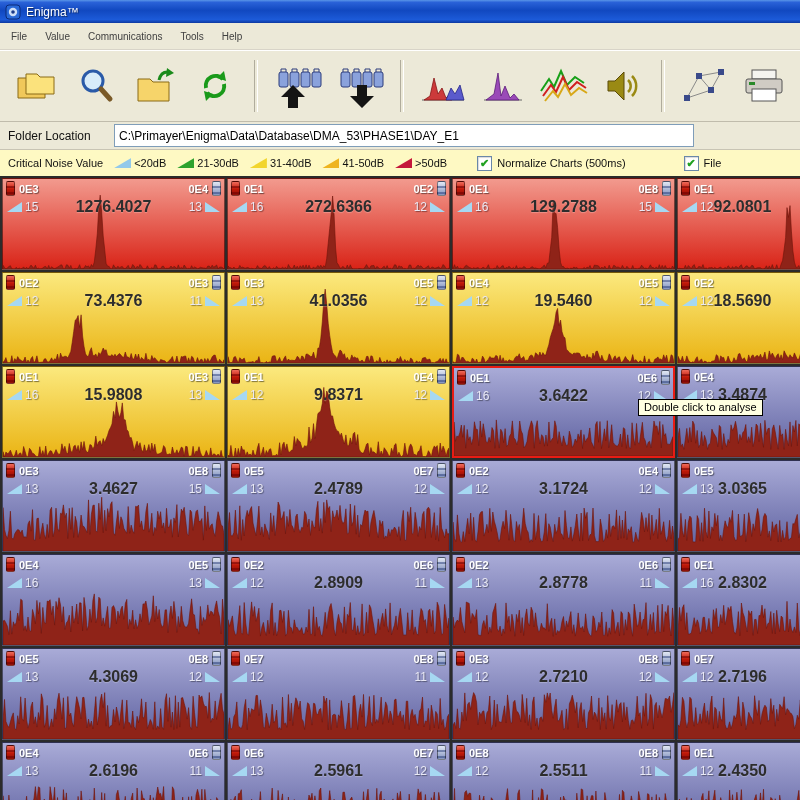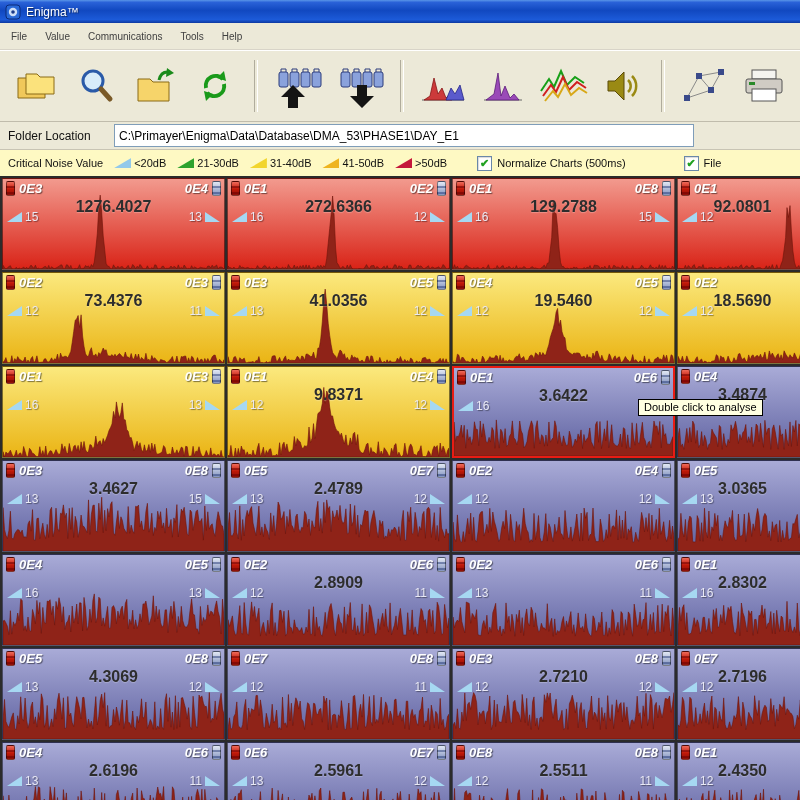--- a/index.html
+++ b/index.html
@@ -33,25 +33,25 @@
   .cb{width:13px;height:13px;background:#fff;border:1px solid #6a88a8;display:flex;align-items:center;justify-content:center;box-shadow:inset 1px 1px 1px rgba(0,0,0,.15);}
   .tick{font-size:11px;font-weight:bold;color:#21a121;line-height:1;}
   
   .grid{width:800px;height:628px;overflow:hidden;background:#2b2b2b;display:grid;
     grid-template-columns:repeat(4,223px);grid-auto-rows:92px;gap:2px;padding:2px 0 0 2px;box-sizing:border-box;}
   .tile{position:relative;overflow:hidden;border:1px solid rgba(0,0,0,.5);box-sizing:border-box;}
   .tile.selected{border:2px solid #e81c14;}
   .wave{position:absolute;left:0;bottom:0;width:100%;height:100%;}
   .tile-head{position:absolute;top:2px;left:3px;right:3px;display:flex;justify-content:space-between;z-index:2;}
   .hg{display:flex;align-items:center;gap:4px;}
-  .tlabel{color:#fff;font-weight:bold;font-size:13px;text-shadow:1px 1px 1px rgba(0,0,0,.5);font-style:italic;}
+  .tlabel{color:#fff;font-weight:bold;font-size:11px;text-shadow:1px 1px 1px rgba(0,0,0,.5);}
   .battery{width:9px;height:15px;border-radius:2px;border:1px solid rgba(0,0,0,.45);box-sizing:border-box;}
   .bat-red{background:repeating-linear-gradient(180deg,rgba(0,0,0,0) 0 4px,rgba(110,0,0,.55) 4px 6px),linear-gradient(180deg,#f06a5a 0%,#c01808 55%,#8e1008 100%);}
   .bat-blue{background:repeating-linear-gradient(180deg,rgba(0,0,0,0) 0 4px,rgba(40,60,120,.5) 4px 6px),linear-gradient(180deg,#e2e8f4,#8494c0);}
-  .num{position:absolute;top:21px;display:flex;align-items:center;gap:3px;font-size:12px;color:#e9e9f5;text-shadow:1px 1px 1px rgba(0,0,0,.4);z-index:2;margin-top:10px;}
+  .num{position:absolute;top:21px;display:flex;align-items:center;gap:3px;font-size:12px;color:#e9e9f5;text-shadow:1px 1px 1px rgba(0,0,0,.4);z-index:2;}
   .nl{left:4px;} .nr{right:4px;}
   .tile-value{position:absolute;top:19px;left:0;right:0;text-align:center;font-size:16px;font-weight:bold;color:#2d2d2d;z-index:2;text-shadow:0 1px 1px rgba(255,255,255,.25);}
   .tile.clip .tile-value{padding-right:92px;}
   
   .tooltip{position:absolute;left:638px;top:399px;z-index:30;background:#ffffe1;border:1px solid #000;padding:1px 5px 2px 5px;font-size:11px;color:#000;white-space:nowrap;}
 </style>
 </head>
 <body>
 
 <div class="titlebar">
@@ -446,20 +446,21 @@
         </span>
       </div>
       <div class="num nl">
         <span class="ramp ramp-l"></span>
         <span>16</span>
       </div>
       <div class="num nr">
         <span>13</span>
         <span class="ramp ramp-r"></span>
       </div>
+      <div class="tile-value">15.9808</div>
     </div>
     <div class="tile" style="background: linear-gradient(rgb(251, 233, 126), rgb(234, 180, 20));">
       <svg class="wave" viewBox="0 0 221 90" preserveAspectRatio="none">
         <path d="M0 90 L0.0 88.3 L1.5 89.1 L2.9 78.4 L4.4 88.9 L5.9 89.9 L7.4 81.0 L8.8 89.8 L10.3 81.4 L11.8 88.5 L13.3 79.0 L14.7 83.2 L16.2 82.7 L17.7 89.2 L19.2 84.8 L20.6 88.2 L22.1 87.0 L23.6 88.8 L25.0 83.1 L26.5 88.1 L28.0 88.1 L29.5 80.5 L30.9 76.3 L32.4 89.8 L33.9 85.4 L35.4 80.2 L36.8 89.5 L38.3 83.5 L39.8 86.7 L41.3 82.4 L42.7 81.7 L44.2 89.0 L45.7 88.6 L47.1 88.8 L48.6 87.2 L50.1 88.9 L51.6 75.7 L53.0 88.0 L54.5 77.7 L56.0 75.2 L57.5 82.7 L58.9 76.9 L60.4 84.8 L61.9 85.2 L63.4 83.2 L64.8 83.1 L66.3 69.5 L67.8 78.8 L69.2 71.5 L70.7 73.7 L72.2 74.9 L73.7 80.2 L75.1 81.8 L76.6 78.7 L78.1 79.5 L79.6 78.0 L81.0 60.0 L82.5 75.7 L84.0 71.4 L85.5 56.6 L86.9 71.6 L88.4 58.6 L89.9 46.6 L91.3 45.3 L92.8 44.1 L94.3 36.6 L95.8 20.4 L97.2 36.3 L98.7 24.0 L100.2 27.0 L101.7 40.1 L103.1 49.0 L104.6 48.9 L106.1 56.5 L107.6 61.2 L109.0 63.9 L110.5 64.6 L112.0 69.2 L113.4 66.1 L114.9 71.9 L116.4 77.0 L117.9 67.9 L119.3 78.4 L120.8 78.8 L122.3 70.9 L123.8 77.0 L125.2 66.7 L126.7 65.3 L128.2 77.8 L129.7 67.5 L131.1 82.2 L132.6 84.9 L134.1 86.1 L135.5 86.1 L137.0 82.3 L138.5 77.2 L140.0 76.2 L141.4 88.1 L142.9 80.5 L144.4 85.3 L145.9 84.8 L147.3 86.3 L148.8 87.2 L150.3 74.7 L151.8 88.5 L153.2 84.0 L154.7 88.3 L156.2 80.7 L157.6 82.8 L159.1 85.1 L160.6 88.4 L162.1 89.3 L163.5 81.3 L165.0 85.9 L166.5 78.0 L168.0 76.6 L169.4 88.7 L170.9 85.2 L172.4 88.4 L173.9 90.0 L175.3 87.3 L176.8 76.2 L178.3 85.5 L179.7 89.1 L181.2 79.9 L182.7 76.9 L184.2 79.8 L185.6 87.5 L187.1 87.3 L188.6 89.1 L190.1 84.6 L191.5 83.8 L193.0 78.7 L194.5 89.8 L196.0 89.5 L197.4 89.8 L198.9 88.5 L200.4 83.7 L201.8 86.0 L203.3 90.0 L204.8 82.6 L206.3 78.9 L207.7 81.0 L209.2 78.6 L210.7 89.5 L212.2 76.0 L213.6 84.9 L215.1 79.1 L216.6 82.7 L218.1 89.2 L219.5 83.6 L221.0 81.0 L221 90 Z" fill="#8f2318" stroke="#6f140a" stroke-width="0.6"></path>
       </svg>
       <div class="tile-head">
         <span class="hg">
           <span class="battery bat-red"></span>
           <span class="tlabel">0E1</span>
         </span>
@@ -581,20 +582,21 @@
         </span>
       </div>
       <div class="num nl">
         <span class="ramp ramp-l"></span>
         <span>12</span>
       </div>
       <div class="num nr">
         <span>12</span>
         <span class="ramp ramp-r"></span>
       </div>
+      <div class="tile-value">3.1724</div>
     </div>
     <div class="tile clip" style="background: linear-gradient(rgb(169, 171, 215), rgb(94, 97, 160));">
       <svg class="wave" viewBox="0 0 221 90" preserveAspectRatio="none">
         <path d="M0 90 L0.0 78.6 L1.5 76.1 L2.9 52.3 L4.4 69.7 L5.9 76.0 L7.4 58.4 L8.8 79.5 L10.3 61.5 L11.8 55.1 L13.3 56.9 L14.7 80.8 L16.2 81.0 L17.7 80.8 L19.2 54.6 L20.6 58.4 L22.1 80.1 L23.6 61.7 L25.0 80.4 L26.5 47.2 L28.0 70.5 L29.5 76.8 L30.9 50.0 L32.4 77.5 L33.9 65.8 L35.4 69.6 L36.8 52.4 L38.3 64.8 L39.8 54.3 L41.3 79.6 L42.7 74.2 L44.2 79.8 L45.7 68.4 L47.1 59.8 L48.6 65.1 L50.1 66.4 L51.6 56.4 L53.0 61.2 L54.5 49.4 L56.0 75.8 L57.5 79.6 L58.9 78.8 L60.4 53.0 L61.9 75.3 L63.4 75.2 L64.8 73.3 L66.3 53.1 L67.8 80.7 L69.2 69.9 L70.7 51.7 L72.2 60.4 L73.7 75.5 L75.1 62.8 L76.6 69.4 L78.1 56.0 L79.6 47.5 L81.0 55.0 L82.5 75.0 L84.0 68.9 L85.5 55.9 L86.9 52.4 L88.4 55.0 L89.9 76.2 L91.3 69.9 L92.8 79.8 L94.3 60.7 L95.8 70.9 L97.2 64.3 L98.7 63.0 L100.2 81.0 L101.7 59.4 L103.1 81.0 L104.6 69.4 L106.1 78.9 L107.6 75.5 L109.0 60.7 L110.5 79.3 L112.0 77.5 L113.4 77.0 L114.9 62.6 L116.4 63.2 L117.9 57.8 L119.3 53.4 L120.8 76.7 L122.3 70.8 L123.8 50.7 L125.2 68.0 L126.7 59.0 L128.2 72.0 L129.7 69.7 L131.1 77.7 L132.6 71.4 L134.1 47.9 L135.5 75.5 L137.0 62.5 L138.5 77.0 L140.0 79.5 L141.4 50.8 L142.9 79.3 L144.4 53.3 L145.9 75.5 L147.3 81.2 L148.8 73.1 L150.3 81.3 L151.8 49.6 L153.2 71.5 L154.7 59.5 L156.2 49.8 L157.6 75.6 L159.1 70.1 L160.6 62.9 L162.1 58.4 L163.5 61.1 L165.0 69.9 L166.5 80.7 L168.0 67.4 L169.4 57.3 L170.9 64.6 L172.4 59.1 L173.9 59.7 L175.3 50.9 L176.8 71.7 L178.3 62.4 L179.7 70.6 L181.2 69.4 L182.7 56.8 L184.2 68.9 L185.6 77.9 L187.1 77.9 L188.6 64.8 L190.1 81.3 L191.5 75.7 L193.0 72.7 L194.5 73.0 L196.0 48.3 L197.4 69.1 L198.9 77.6 L200.4 75.8 L201.8 47.2 L203.3 52.5 L204.8 81.3 L206.3 69.8 L207.7 68.1 L209.2 70.0 L210.7 76.5 L212.2 64.2 L213.6 61.6 L215.1 67.8 L216.6 81.3 L218.1 78.0 L219.5 72.2 L221.0 80.5 L221 90 Z" fill="#8f2318" stroke="#6f140a" stroke-width="0.6"></path>
       </svg>
       <div class="tile-head">
         <span class="hg">
           <span class="battery bat-red"></span>
           <span class="tlabel">0E5</span>
         </span>
@@ -667,20 +669,21 @@
         </span>
       </div>
       <div class="num nl">
         <span class="ramp ramp-l"></span>
         <span>13</span>
       </div>
       <div class="num nr">
         <span>11</span>
         <span class="ramp ramp-r"></span>
       </div>
+      <div class="tile-value">2.8778</div>
     </div>
     <div class="tile clip" style="background: linear-gradient(rgb(169, 171, 215), rgb(94, 97, 160));">
       <svg class="wave" viewBox="0 0 221 90" preserveAspectRatio="none">
         <path d="M0 90 L0.0 78.4 L1.5 52.4 L2.9 66.1 L4.4 52.9 L5.9 49.7 L7.4 74.7 L8.8 57.7 L10.3 79.1 L11.8 78.9 L13.3 78.0 L14.7 71.2 L16.2 62.7 L17.7 71.3 L19.2 64.8 L20.6 68.4 L22.1 78.9 L23.6 75.2 L25.0 62.4 L26.5 62.3 L28.0 76.9 L29.5 73.4 L30.9 63.4 L32.4 75.5 L33.9 78.5 L35.4 54.7 L36.8 64.2 L38.3 53.4 L39.8 72.6 L41.3 71.5 L42.7 59.6 L44.2 67.9 L45.7 50.3 L47.1 69.6 L48.6 63.0 L50.1 52.4 L51.6 55.7 L53.0 51.3 L54.5 66.3 L56.0 76.8 L57.5 79.1 L58.9 72.9 L60.4 56.6 L61.9 80.9 L63.4 48.0 L64.8 57.4 L66.3 61.8 L67.8 69.9 L69.2 77.0 L70.7 55.6 L72.2 60.1 L73.7 56.0 L75.1 80.4 L76.6 64.5 L78.1 64.4 L79.6 78.6 L81.0 60.4 L82.5 60.8 L84.0 50.1 L85.5 62.6 L86.9 53.7 L88.4 73.5 L89.9 68.5 L91.3 67.8 L92.8 56.5 L94.3 78.5 L95.8 58.1 L97.2 79.0 L98.7 55.3 L100.2 68.8 L101.7 76.7 L103.1 61.0 L104.6 62.5 L106.1 76.0 L107.6 76.0 L109.0 46.3 L110.5 77.0 L112.0 64.1 L113.4 74.3 L114.9 77.6 L116.4 71.9 L117.9 77.5 L119.3 48.0 L120.8 74.6 L122.3 81.0 L123.8 56.1 L125.2 56.0 L126.7 53.5 L128.2 79.3 L129.7 80.5 L131.1 75.1 L132.6 75.8 L134.1 55.7 L135.5 63.6 L137.0 52.8 L138.5 52.7 L140.0 74.8 L141.4 57.8 L142.9 71.8 L144.4 74.3 L145.9 45.3 L147.3 50.3 L148.8 70.2 L150.3 59.3 L151.8 55.1 L153.2 61.9 L154.7 73.7 L156.2 45.7 L157.6 52.8 L159.1 76.8 L160.6 59.9 L162.1 74.8 L163.5 63.7 L165.0 67.5 L166.5 80.9 L168.0 75.7 L169.4 59.8 L170.9 46.4 L172.4 65.9 L173.9 62.6 L175.3 68.3 L176.8 57.8 L178.3 69.4 L179.7 62.8 L181.2 72.2 L182.7 79.1 L184.2 55.9 L185.6 71.4 L187.1 74.9 L188.6 60.0 L190.1 68.1 L191.5 46.8 L193.0 62.5 L194.5 55.9 L196.0 79.0 L197.4 65.0 L198.9 77.8 L200.4 65.5 L201.8 48.6 L203.3 69.1 L204.8 47.7 L206.3 61.5 L207.7 68.0 L209.2 63.0 L210.7 50.3 L212.2 45.3 L213.6 73.2 L215.1 76.0 L216.6 73.1 L218.1 61.5 L219.5 77.4 L221.0 71.6 L221 90 Z" fill="#8f2318" stroke="#6f140a" stroke-width="0.6"></path>
       </svg>
       <div class="tile-head">
         <span class="hg">
           <span class="battery bat-red"></span>
           <span class="tlabel">0E1</span>
         </span>

